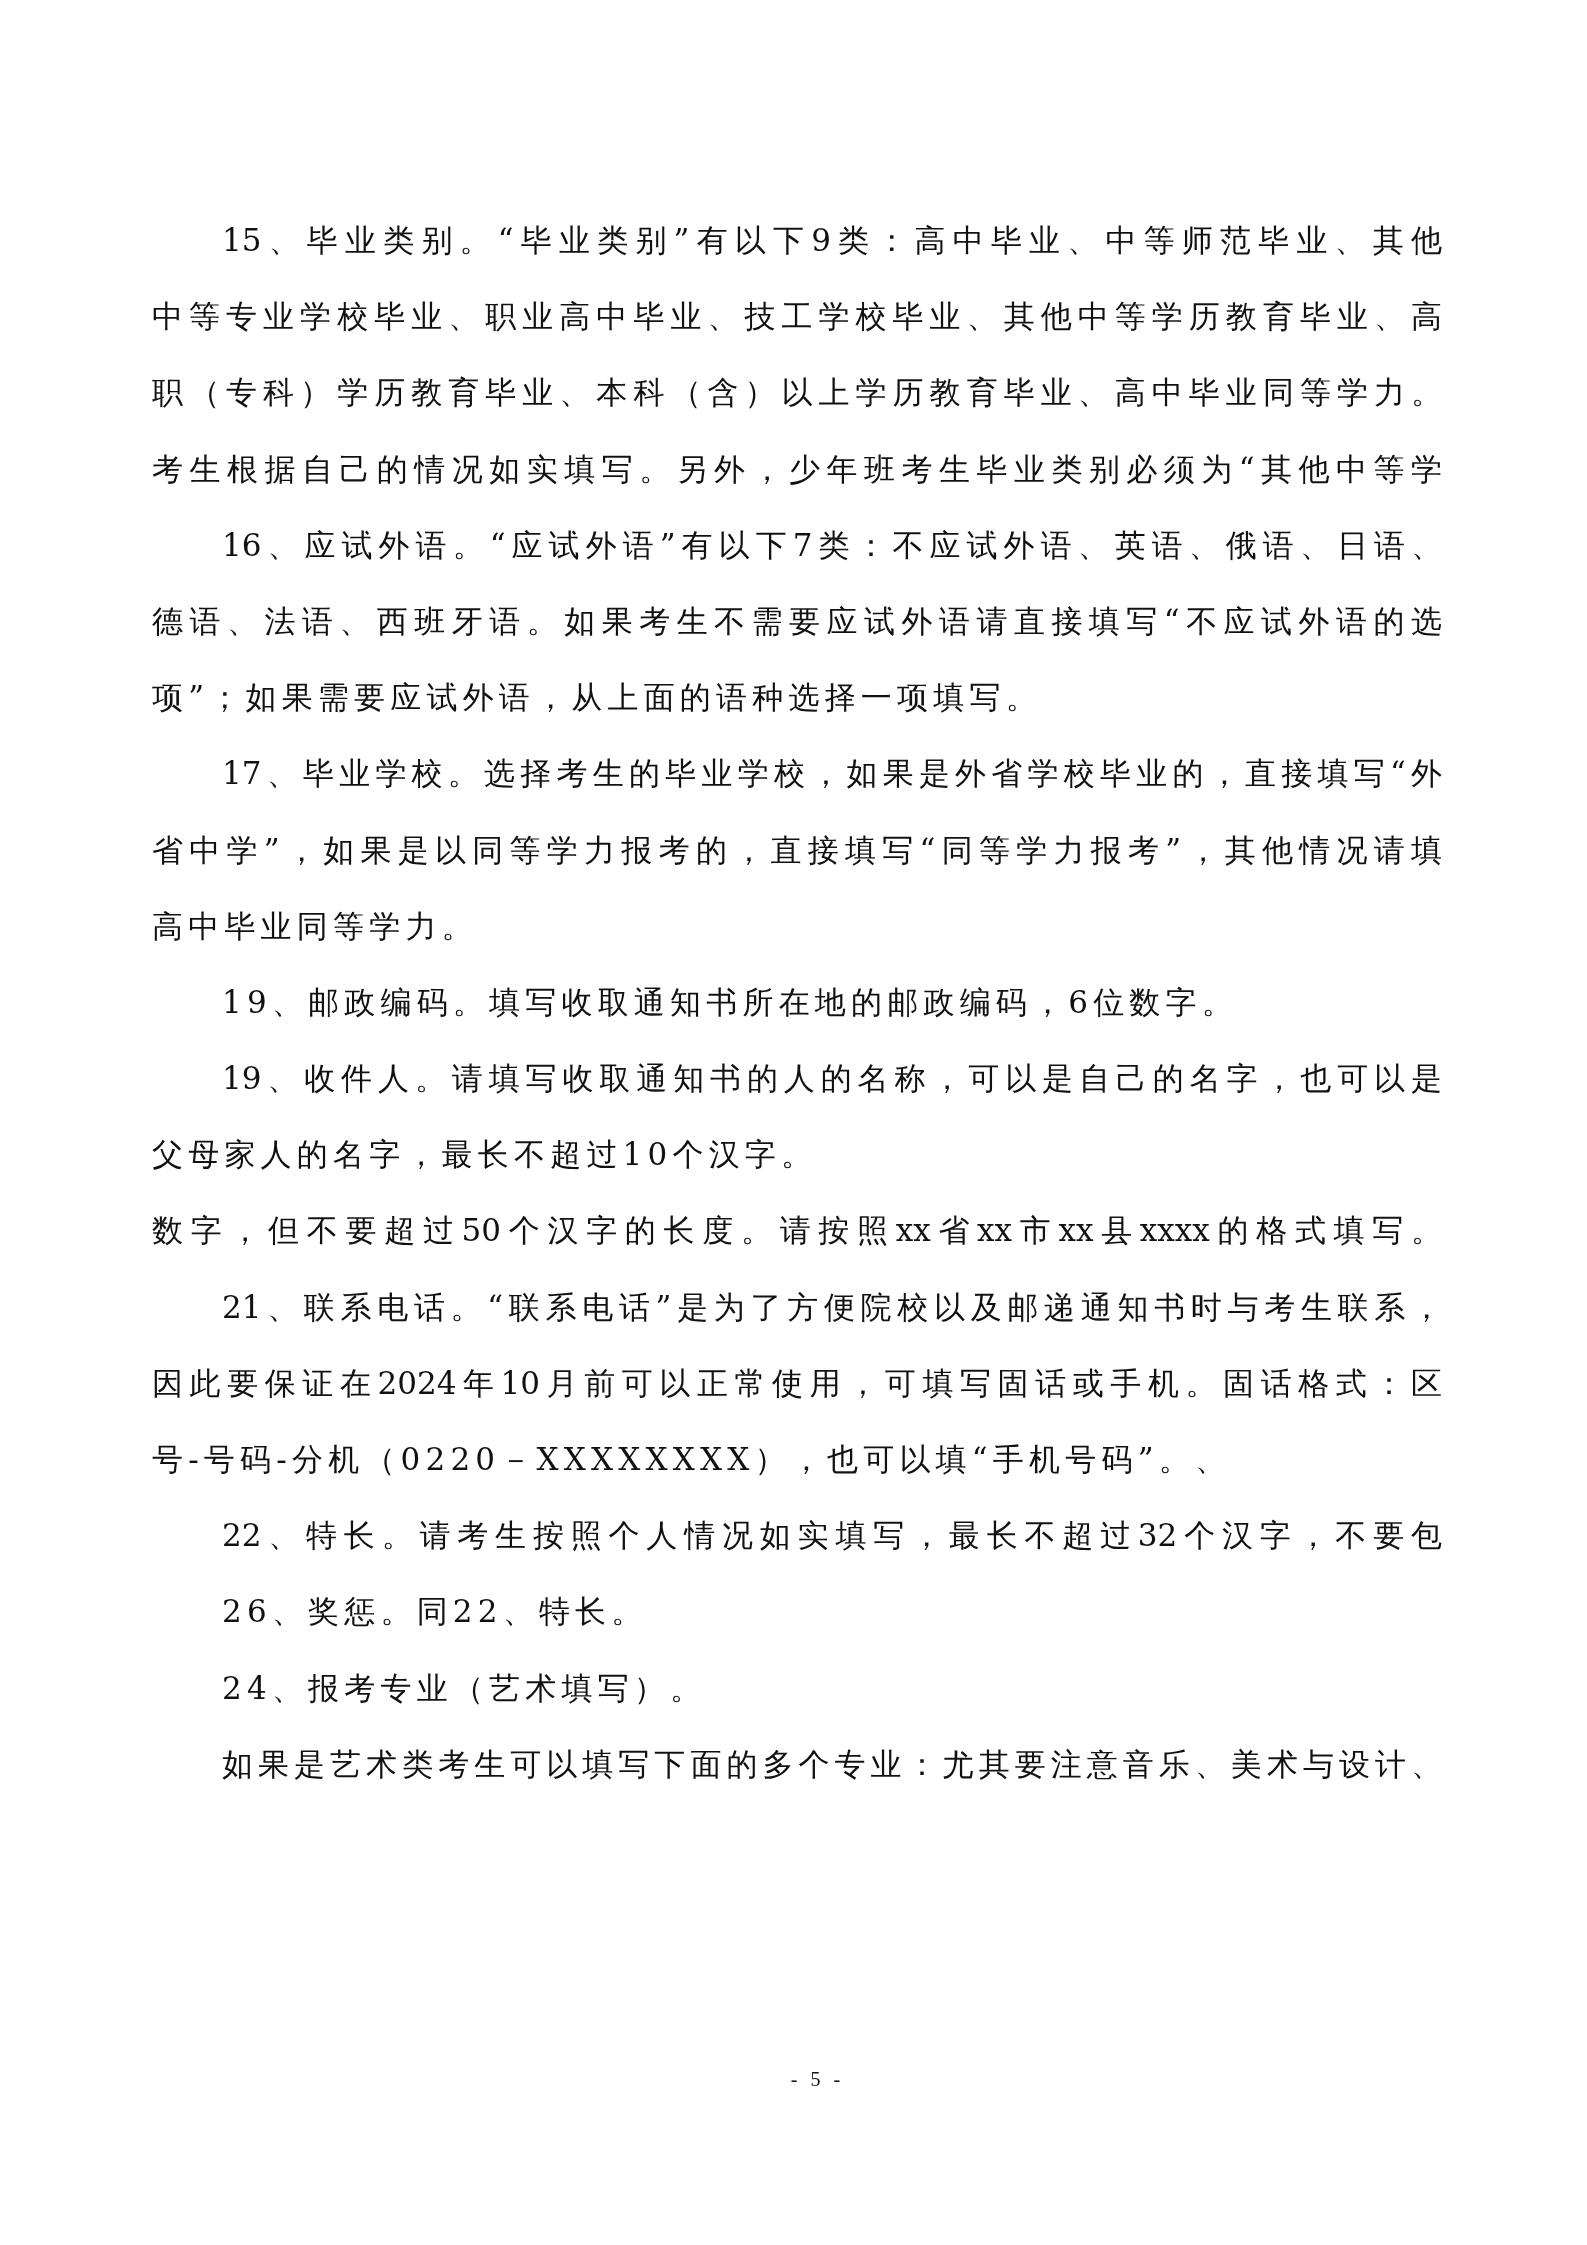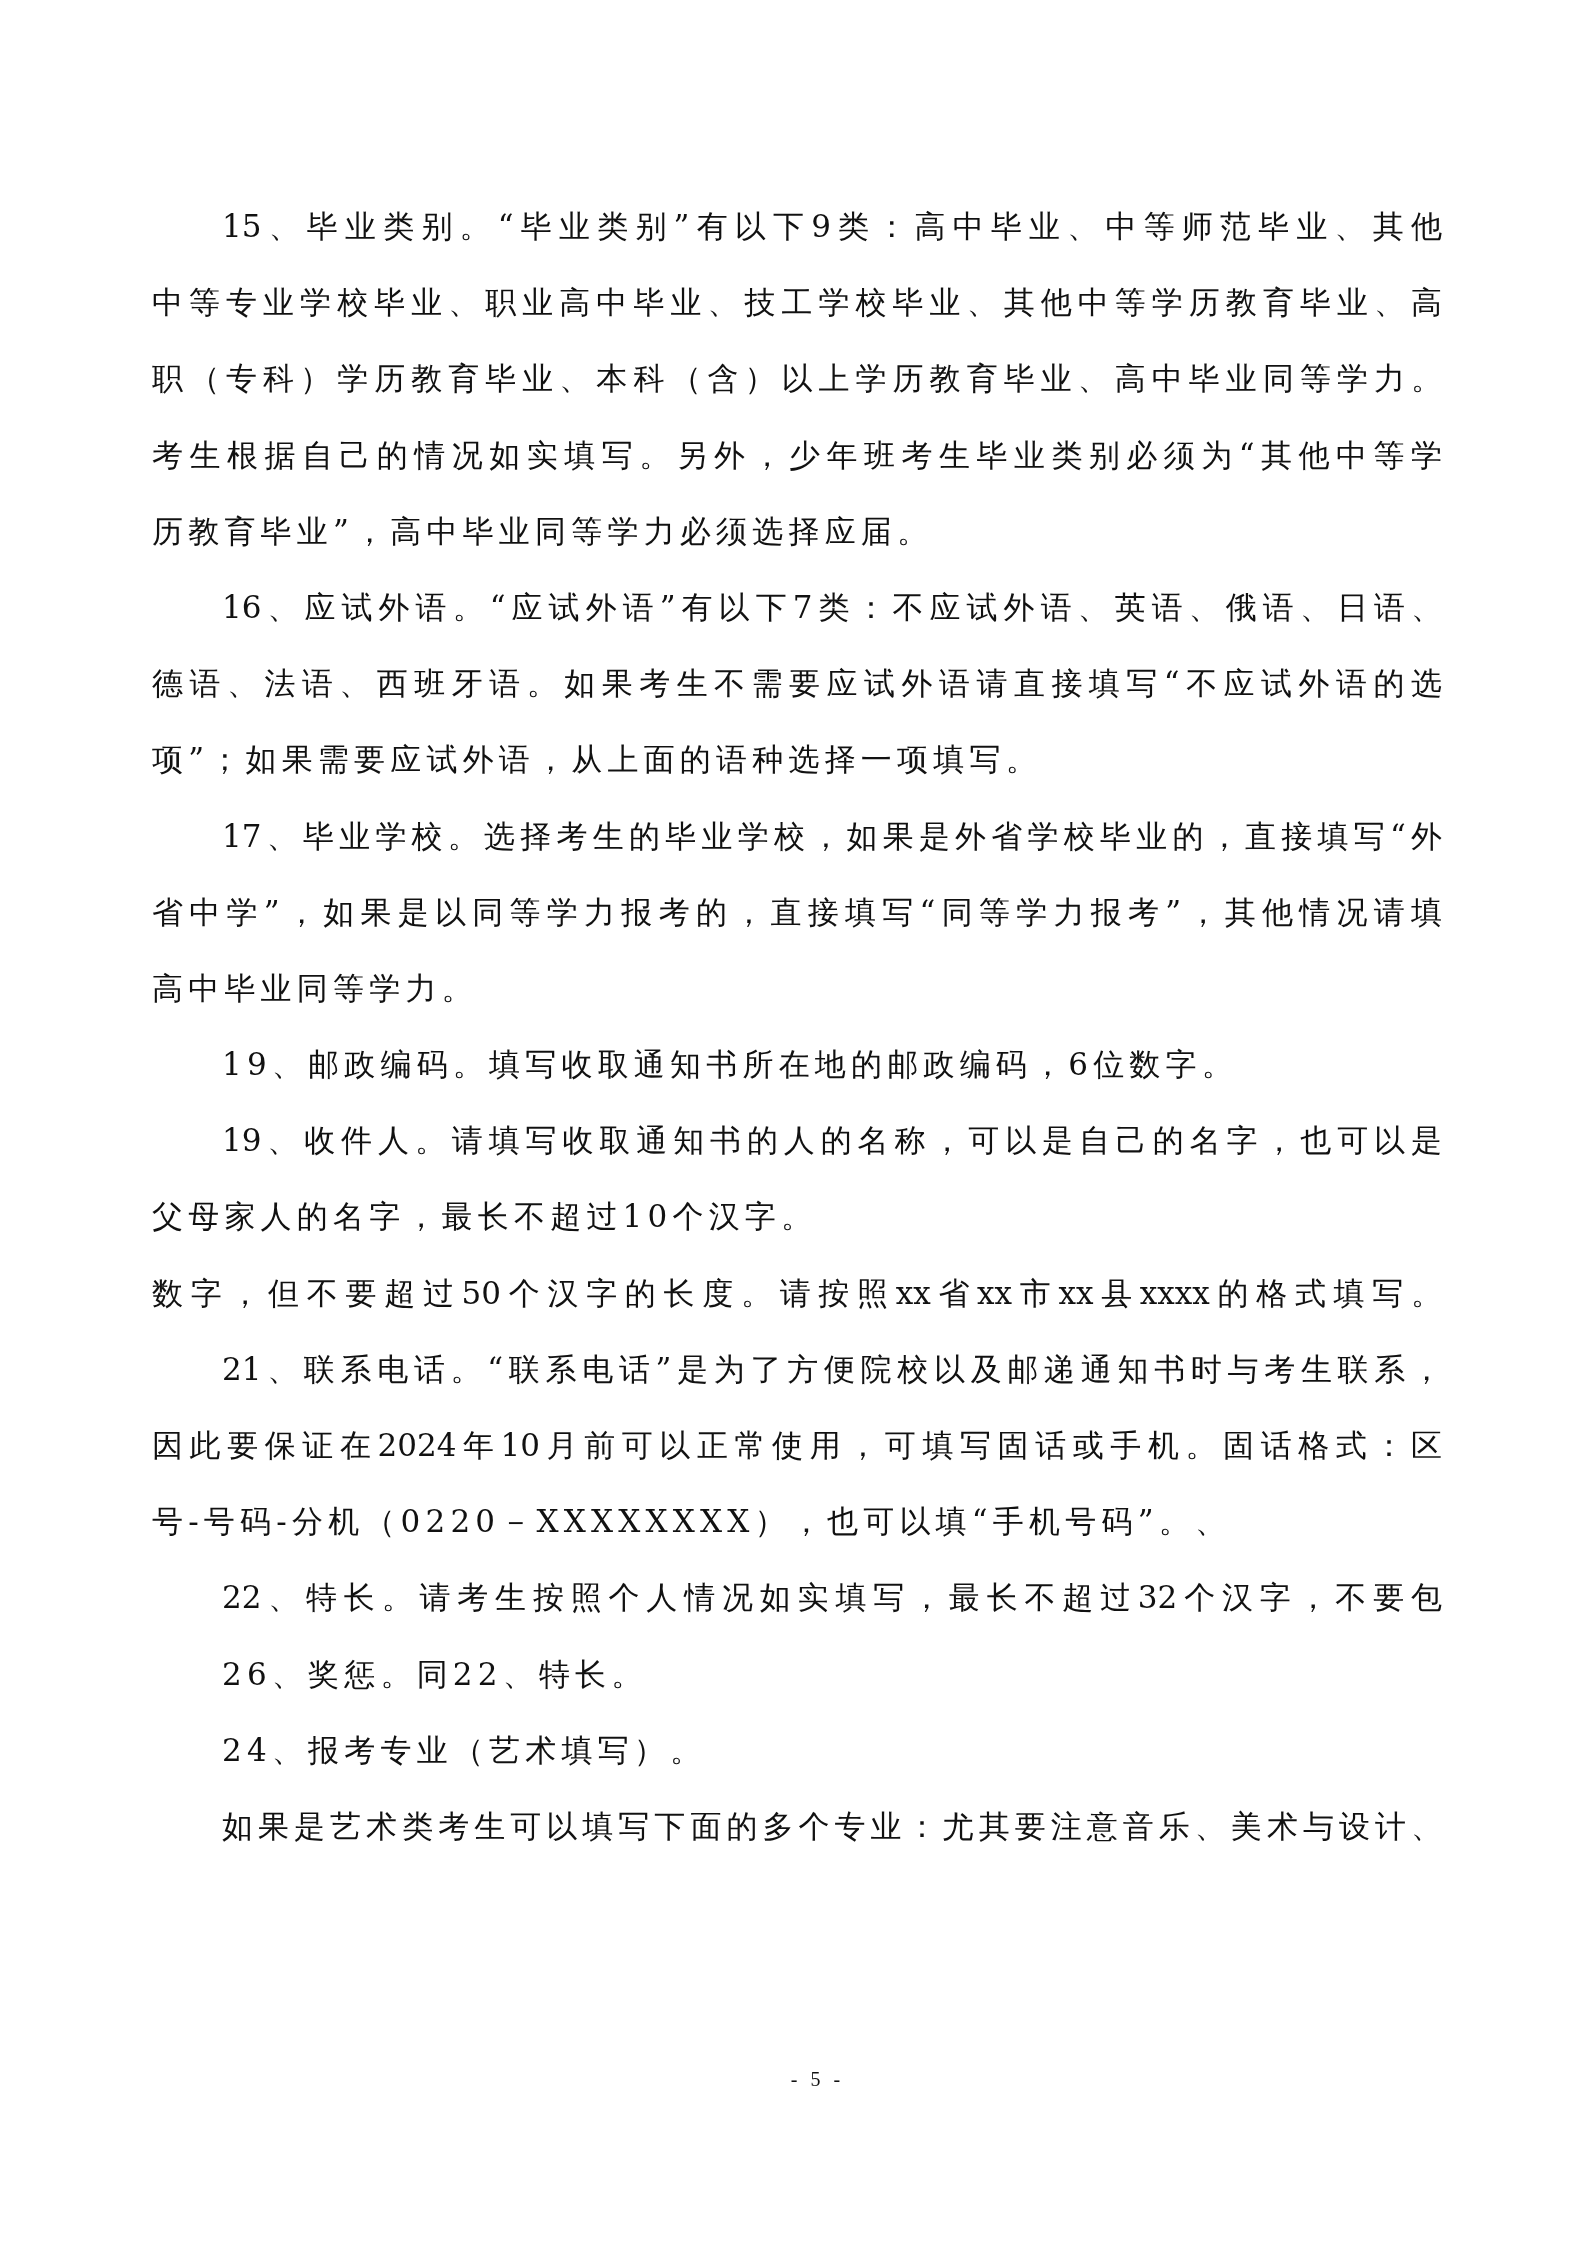--- a/index.html
+++ b/index.html
@@ -11,21 +11,21 @@
       width: 1587px;
       height: 2245px;
       position: relative;
       overflow: hidden;
       font-family: "DejaVu Serif", "Liberation Serif", serif;
       color: #111111;
     }
     .page {
       position: absolute;
       left: 152px;
-      top: 188px;
+      top: 202px;
       width: 1290px;
     }
     .line {
       display: block;
       height: 76.2px;
       line-height: 76.2px;
       font-size: 31px;
       white-space: nowrap;
       text-align: justify;
       text-align-last: justify;
@@ -52,21 +52,20 @@
     }
   </style>
 </head>
 <body>
 
 <div class="page">
   <span class="line indent">15、毕业类别。“毕业类别”有以下9类：高中毕业、中等师范毕业、其他</span>
   <span class="line">中等专业学校毕业、职业高中毕业、技工学校毕业、其他中等学历教育毕业、高</span>
   <span class="line">职（专科）学历教育毕业、本科（含）以上学历教育毕业、高中毕业同等学力。</span>
   <span class="line">考生根据自己的情况如实填写。另外，少年班考生毕业类别必须为“其他中等学</span>
-  <span class="line last">历教育毕业”，高中毕业同等学力必须选择应届。</span>
 
   <span class="line indent">16、应试外语。“应试外语”有以下7类：不应试外语、英语、俄语、日语、</span>
   <span class="line">德语、法语、西班牙语。如果考生不需要应试外语请直接填写“不应试外语的选</span>
   <span class="line last">项”；如果需要应试外语，从上面的语种选择一项填写。</span>
 
   <span class="line indent">17、毕业学校。选择考生的毕业学校，如果是外省学校毕业的，直接填写“外</span>
   <span class="line">省中学”，如果是以同等学力报考的，直接填写“同等学力报考”，其他情况请填</span>
   <span class="line last">高中毕业同等学力。</span>
 
   <span class="line indent last">19、邮政编码。填写收取通知书所在地的邮政编码，6位数字。</span>

